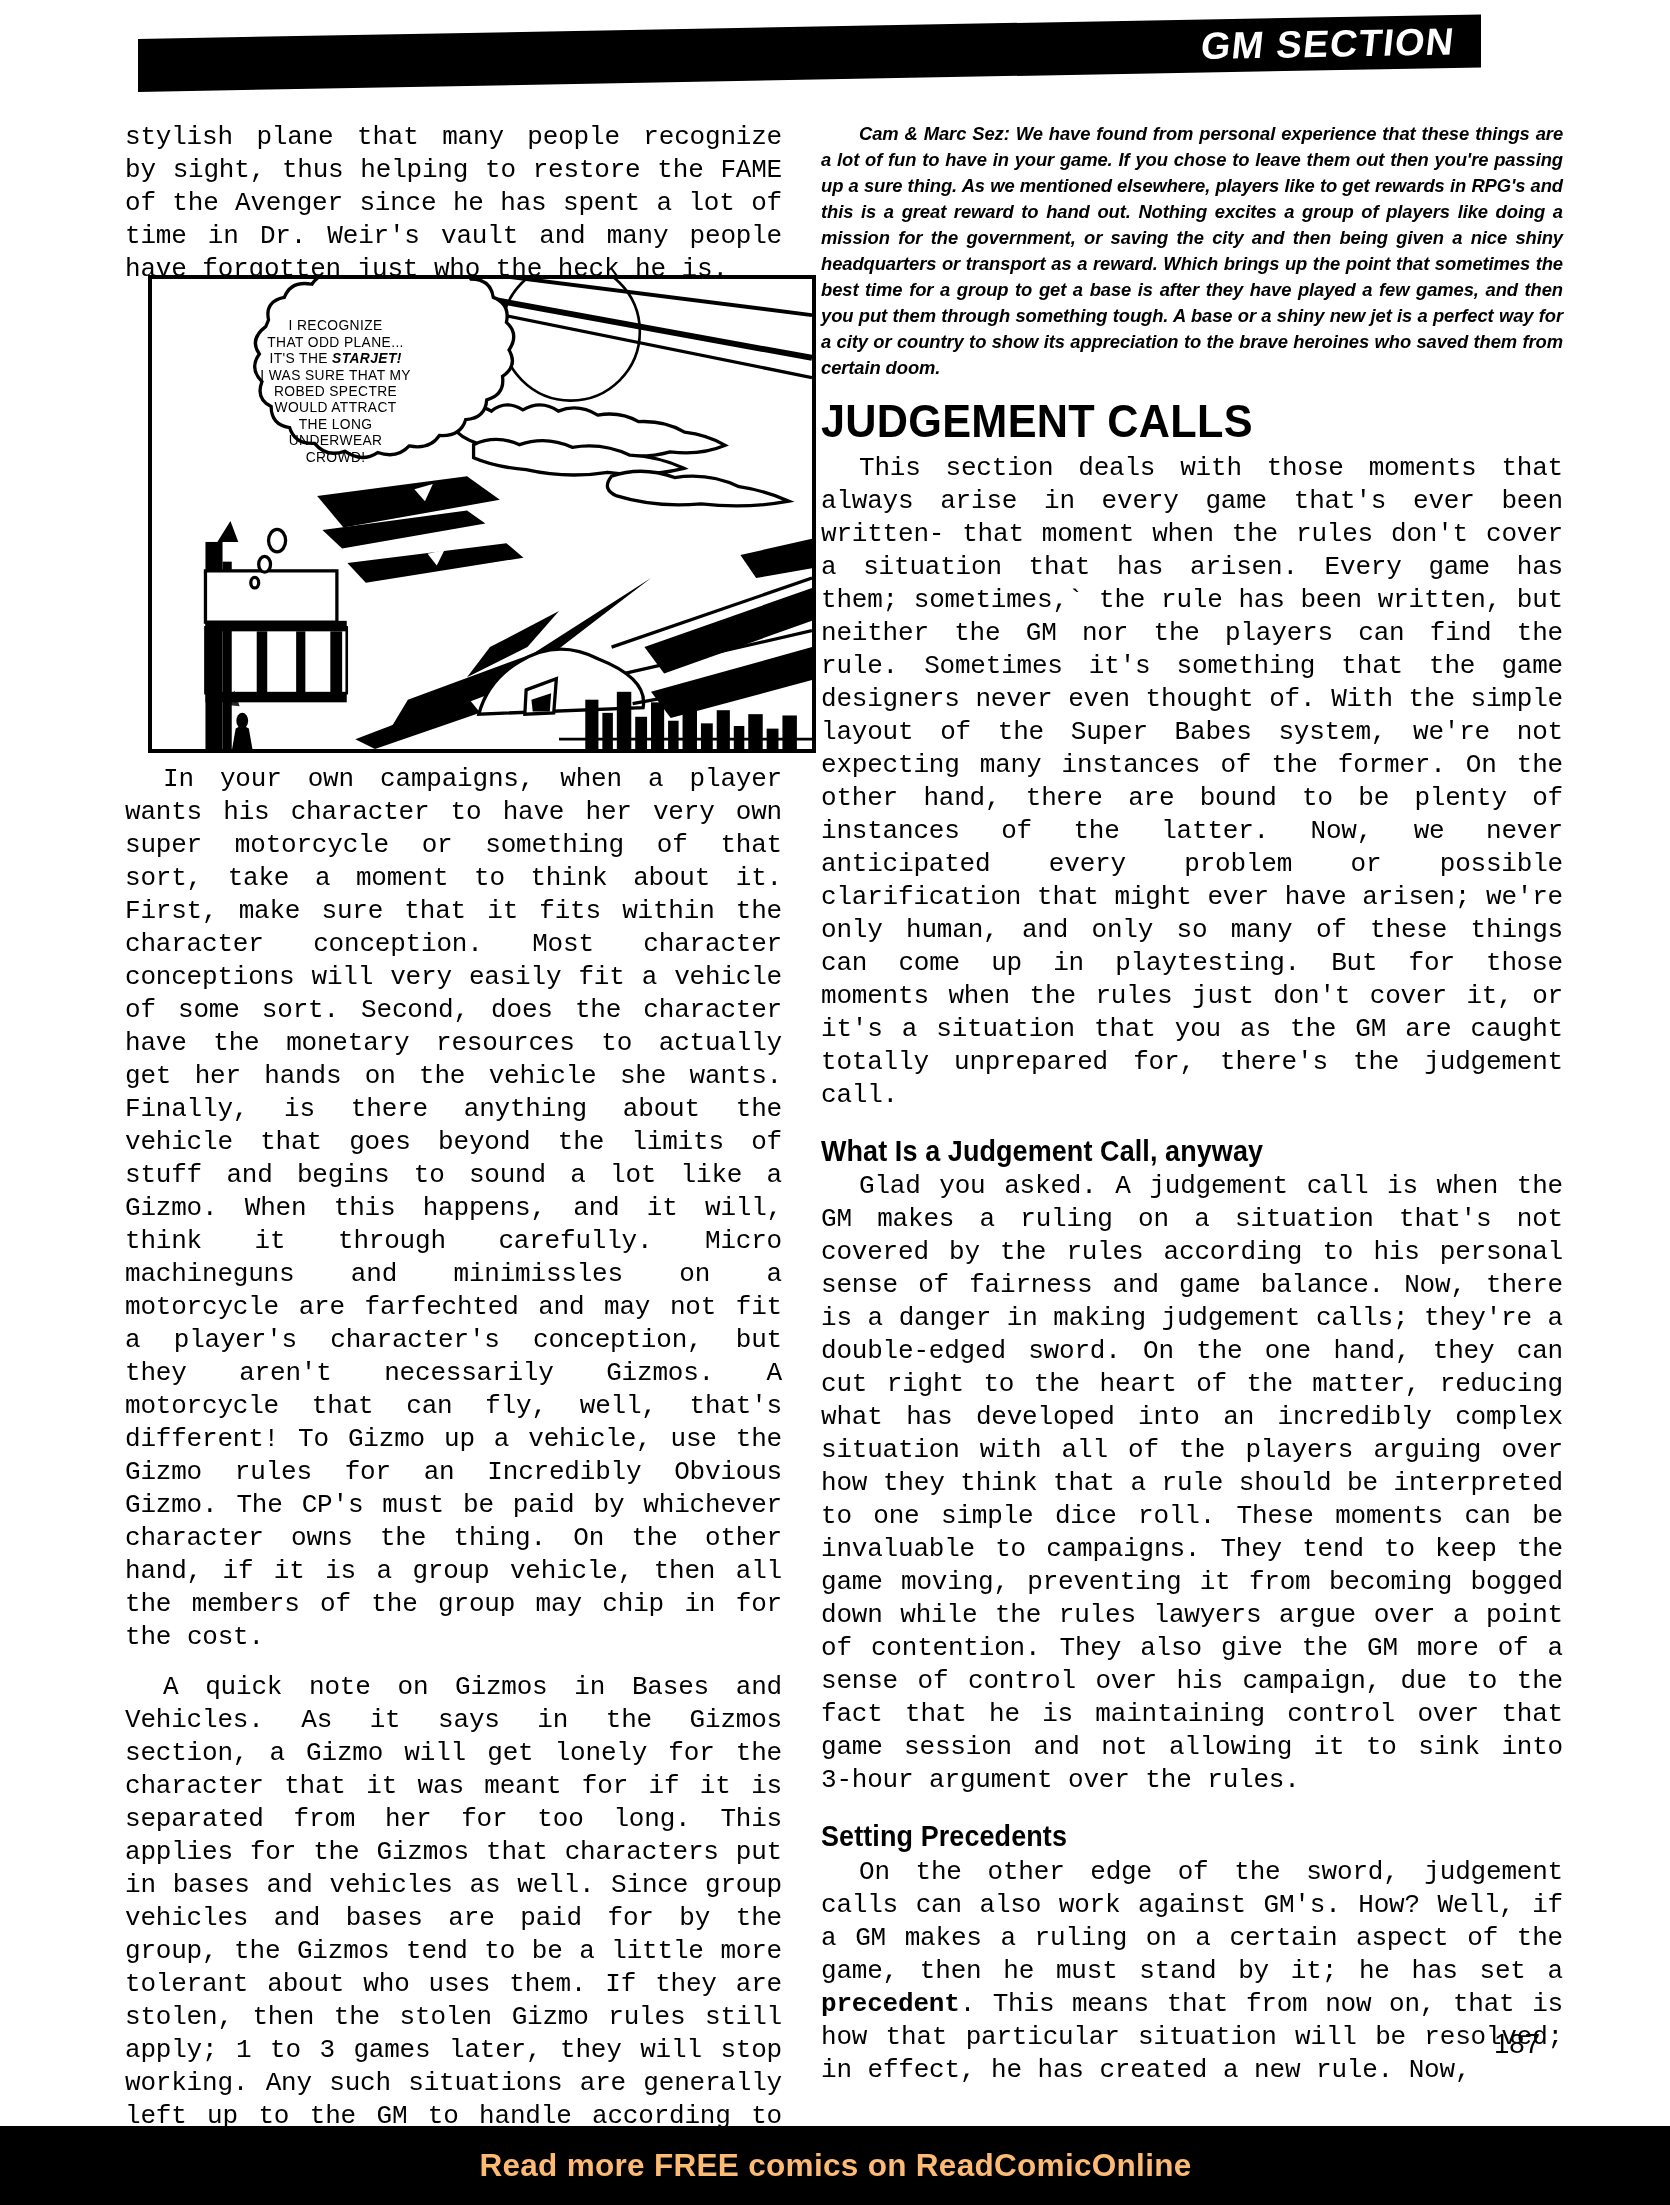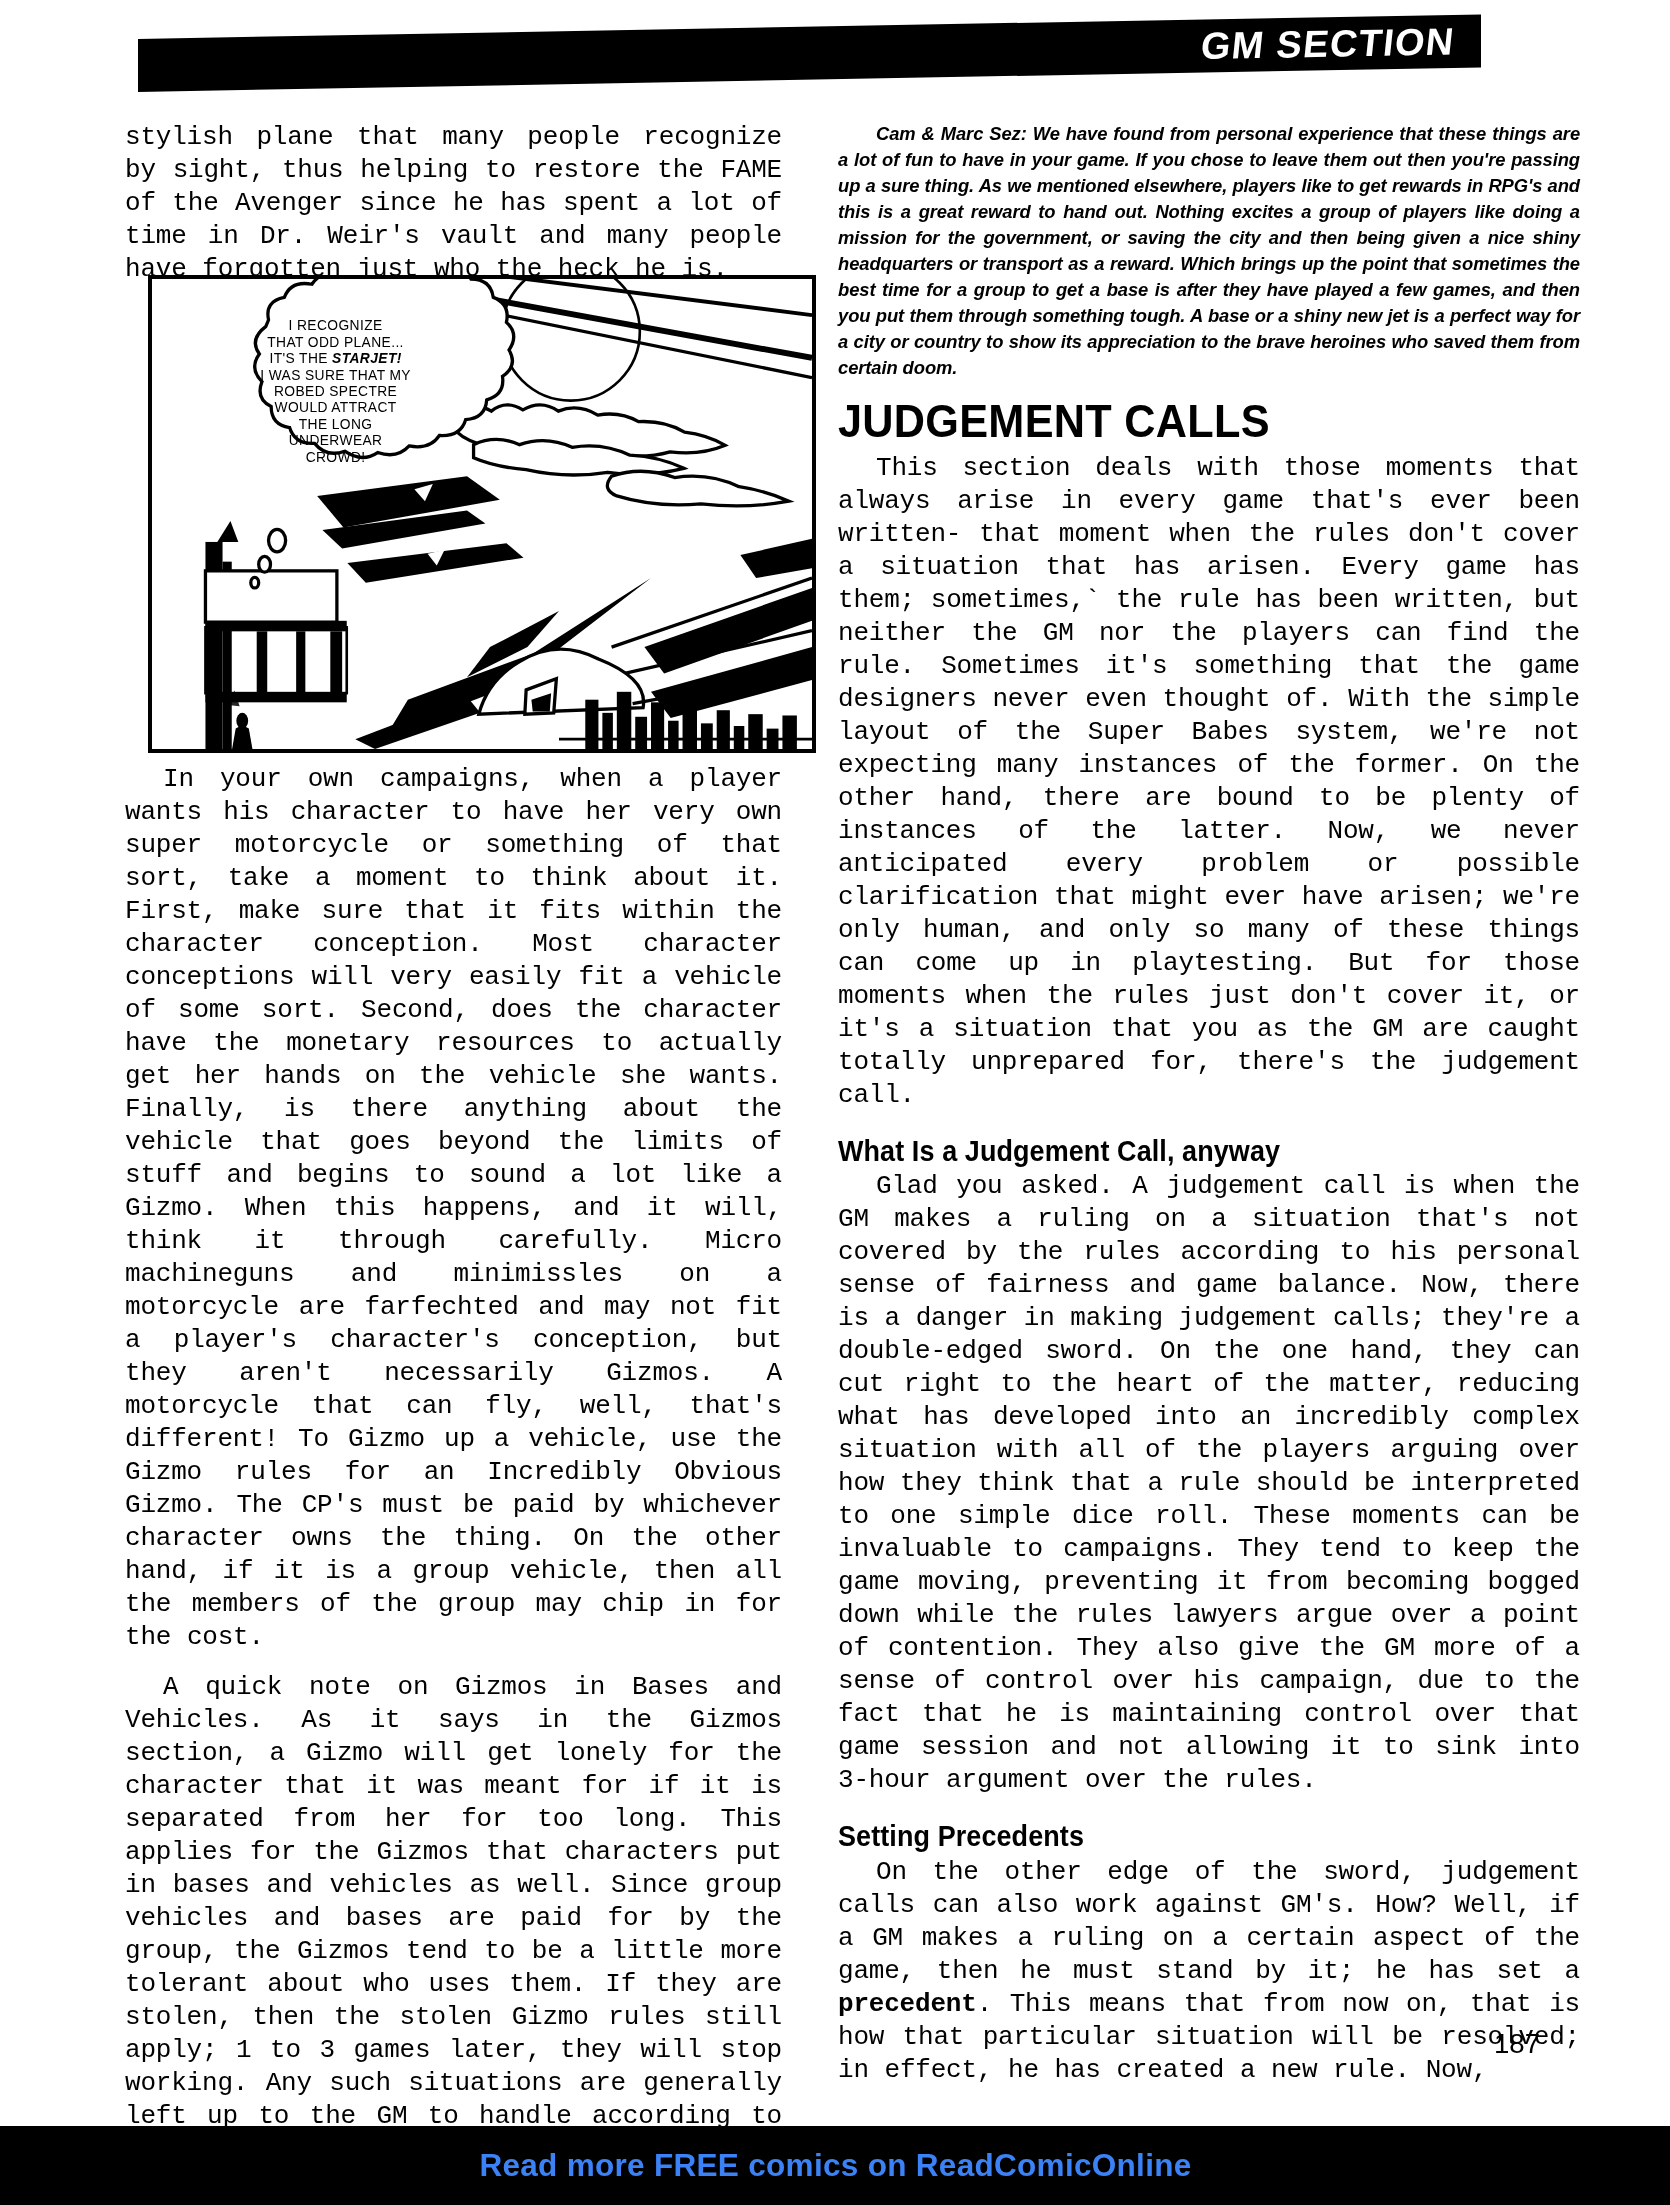--- a/index.html
+++ b/index.html
@@ -55,21 +55,20 @@
     position: absolute;
     top: 121px;
   }
   #left-column {
     left: 125px;
     width: 657px;
   }
   #right-column {
     left: 821px;
     width: 742px;
-    margin-left: 17px;
   }
 
   
   .body-par {
     font-family: Liberation Mono, monospace;
     font-size: 26px;
     line-height: 33px;
     text-align: justify;
     margin: 0 0 17px 0;
     letter-spacing: -0.2px;
@@ -159,21 +158,21 @@
     left: 0;
     bottom: 0;
     width: 1671px;
     height: 79px;
     background: #000000;
     display: flex;
     align-items: center;
     justify-content: center;
   }
   #footer-text {
-    color: #3b82f6;
+    color: #fdba74;
     font-family: "Liberation Sans", sans-serif;
     font-weight: bold;
     font-size: 31.5px;
     letter-spacing: 0.3px;
   }
 </style>
 </head>
 <body>
 
 <div id="page">

